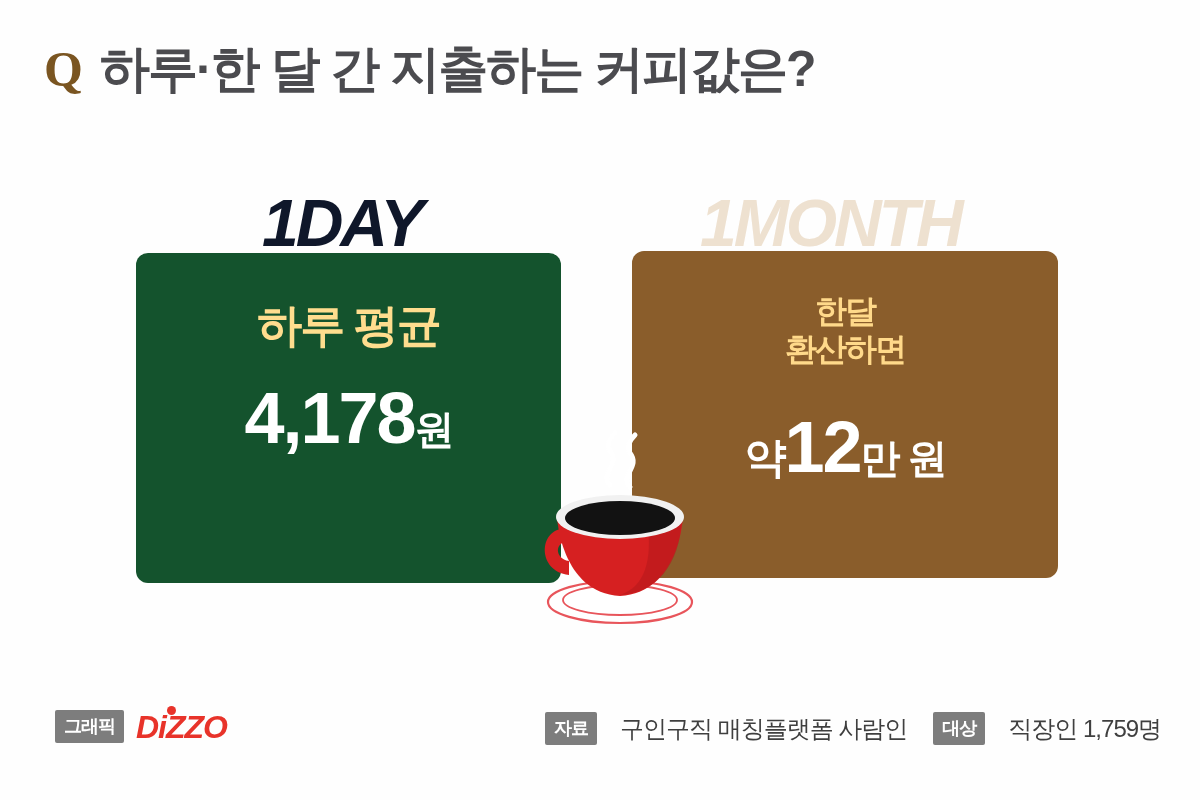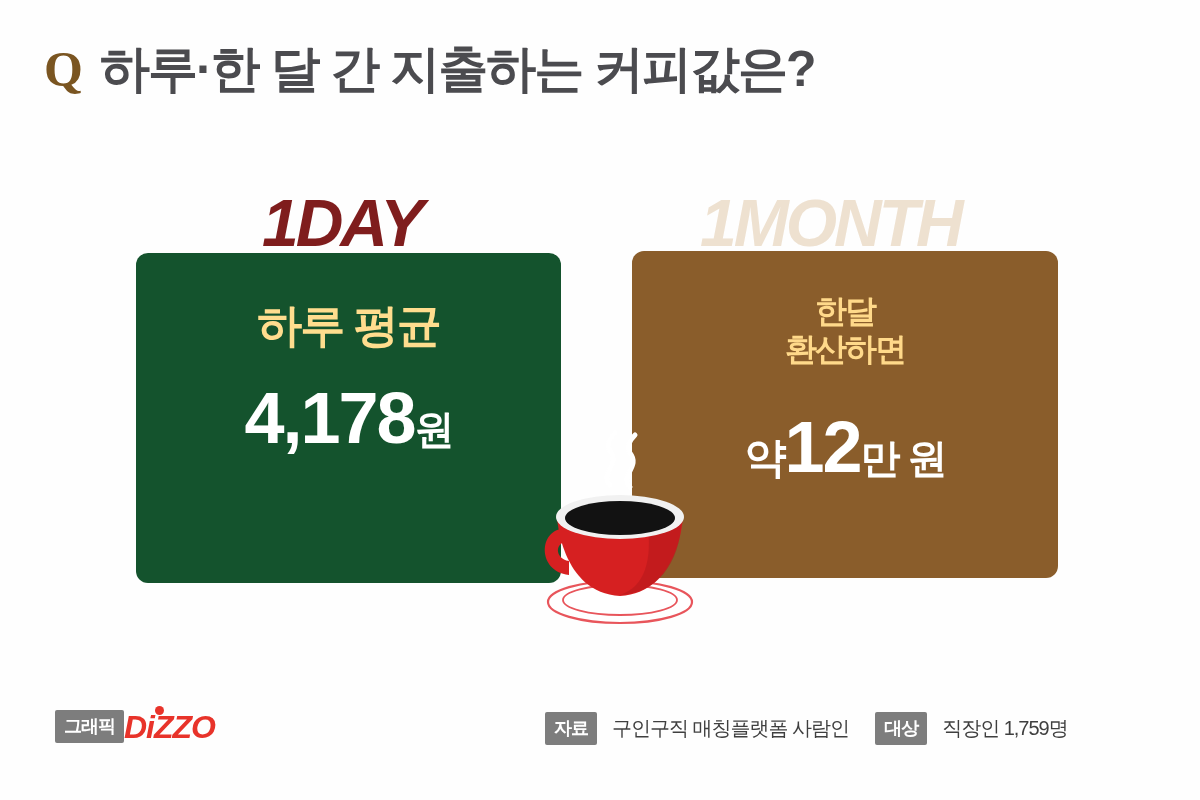--- a/index.html
+++ b/index.html
@@ -50,21 +50,21 @@
     font-size: 66px;
     font-weight: bold;
     font-style: italic;
     letter-spacing: -3px;
     line-height: 1;
     user-select: none;
   }
   #wm-day {
     left: 262px;
     top: 190px;
-    color: #7f1d1d;
+    color: #0f172a;
     text-align: center;
   }
   #wm-month {
     left: 700px;
     top: 190px;
     color: #eee1d0;
   }
 
   
   .card {
@@ -148,32 +148,32 @@
     font-size: 18px;
     font-weight: bold;
     letter-spacing: -1px;
     padding: 4px 9px 5px 9px;
     border-radius: 2px;
     vertical-align: middle;
   }
   .footer-text {
     display: inline-block;
     color: #3f3f3f;
-    font-size: 20px;
+    font-size: 24px;
     letter-spacing: -1px;
     vertical-align: middle;
-    margin-left: 15px;
+    margin-left: 23px;
   }
   #footer-left {
     position: absolute;
     left: 55px;
     top: 710px;
     display: flex;
     align-items: center;
-    gap: 0;
+    gap: 12px;
     white-space: nowrap;
   }
   #dizzo-logo {
     font-size: 32px;
     font-weight: bold;
     font-style: italic;
     color: #e8332a;
     letter-spacing: -1px;
     line-height: 1;
     position: relative;

